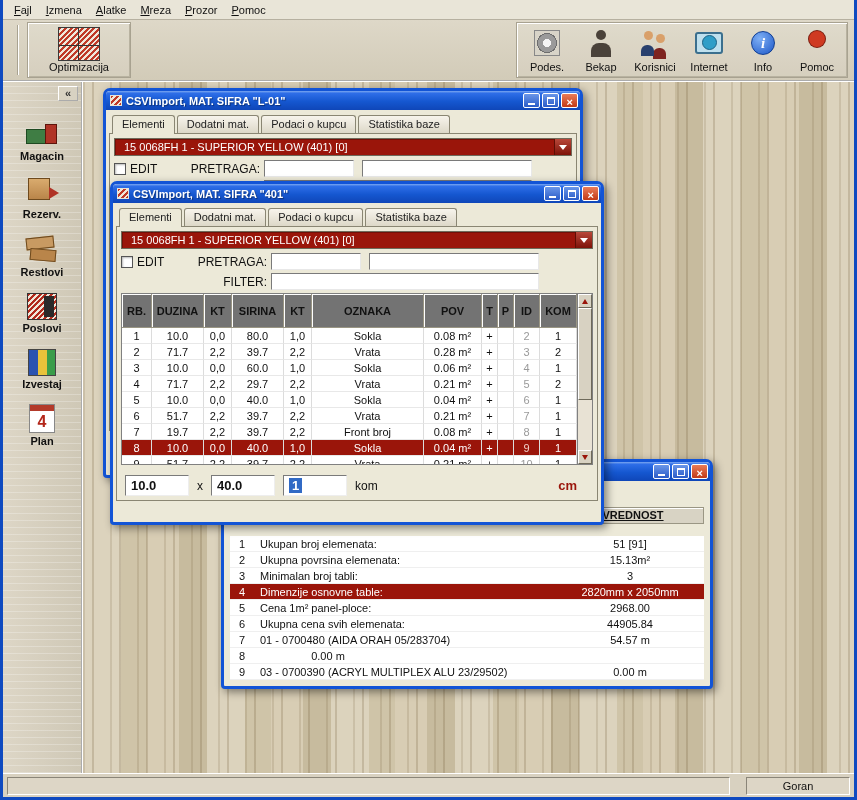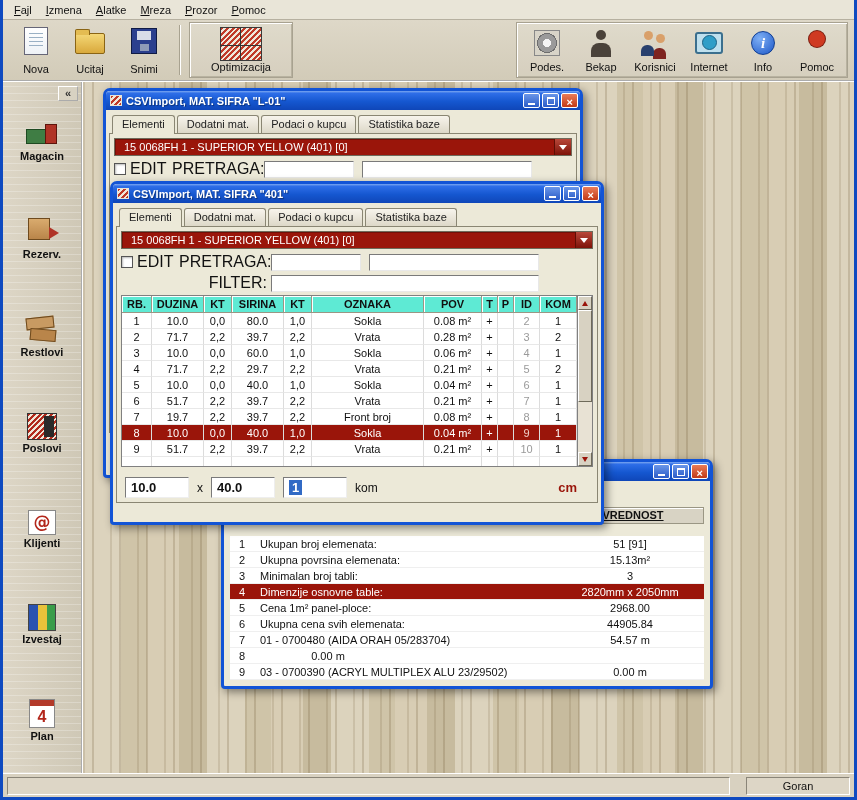--- a/index.html
+++ b/index.html
@@ -64,21 +64,21 @@
   .ic-pomoc{width:10px;height:10px;margin-top:4px;border-radius:50%;background:#fff;border:8px solid #cf3a22;box-shadow:0 0 0 1px #7a1e10,inset 0 0 0 1px #7a1e10;}
 
   
   .bodyrow{flex:1;display:flex;min-height:0;}
 
   
   .sidebar{width:80px;flex:0 0 80px;background:linear-gradient(90deg,#ddd6c6,#cfc8b6);border-right:2px groove #fff;position:relative;
     background-image:repeating-linear-gradient(0deg,rgba(255,255,255,.25) 0 1px,transparent 1px 7px),linear-gradient(90deg,#ddd6c6,#cfc8b6);}
   .collapse{position:absolute;top:4px;right:3px;width:20px;height:15px;background:#d8d2c2;border:1px outset #fff;
     font:bold 11px/13px "Liberation Sans",sans-serif;text-align:center;color:#333;}
-  .sitems{padding-top:34px;display:flex;flex-direction:column;align-items:center;gap:40px;}
+  .sitems{padding-top:34px;display:flex;flex-direction:column;align-items:center;}
   .sitem{width:72px;margin-bottom:12px;display:flex;flex-direction:column;align-items:center;cursor:default;}
   .slbl{font-size:11px;font-weight:bold;color:#111;margin-top:2px;}
   .sicon{width:36px;height:32px;display:block;position:relative;}
   .ic-magacin::before{content:"";position:absolute;left:2px;bottom:4px;width:22px;height:13px;background:#3f7d44;border:1px solid #1e4a22;}
   .ic-magacin::after{content:"";position:absolute;right:3px;bottom:4px;width:10px;height:18px;background:#b03326;border:1px solid #5e140c;}
   .ic-rezerv::before{content:"";position:absolute;left:4px;top:4px;width:20px;height:20px;background:linear-gradient(#d9ab6e,#b9854a);border:1px solid #6e4a1e;}
   .ic-rezerv::after{content:"";position:absolute;right:1px;bottom:7px;width:0;height:0;border-top:6px solid transparent;border-bottom:6px solid transparent;border-left:10px solid #b03326;}
   .ic-restlovi::before{content:"";position:absolute;left:2px;top:5px;width:26px;height:10px;background:#c89a62;border:1px solid #6e4a1e;transform:rotate(-6deg);}
   .ic-restlovi::after{content:"";position:absolute;left:6px;top:17px;width:24px;height:10px;background:#b9854a;border:1px solid #6e4a1e;transform:rotate(5deg);}
   .ic-poslovi{width:30px;height:27px;margin:3px auto 0;border:1px solid #333;
@@ -118,35 +118,35 @@
   .tabs{display:flex;padding:3px 2px 0 3px;position:relative;}
   .tab{font-size:11px;padding:2px 9px 3px;background:linear-gradient(#f7f4ec,#ddd8c8);border:1px solid #8a8673;border-bottom:none;border-radius:3px 3px 0 0;margin-right:2px;color:#222;}
   .tab.active{background:#ece9d8;padding-bottom:4px;margin-bottom:-1px;z-index:2;}
   .tabpage{border:1px solid #8a8673;padding:4px;background:#ece9d8;position:relative;}
 
   .combo{display:flex;height:18px;border:1px solid #6e6a5a;background:#9a150a;margin-bottom:4px;box-shadow:inset 1px 1px 0 rgba(0,0,0,.25);}
   .combo-txt{flex:1;color:#fff;font-size:11px;line-height:16px;padding:0 9px;white-space:nowrap;overflow:hidden;}
   .combo-btn{width:17px;background:linear-gradient(#b8483a,#7e1208);border-left:1px solid #5e0e04;display:flex;align-items:center;justify-content:center;}
   .tri-down{width:0;height:0;border-left:4px solid transparent;border-right:4px solid transparent;border-top:5px solid #fff;}
 
-  .frow{display:flex;align-items:center;margin-bottom:3px;gap:4px;font-size:16px;color:#111;}
+  .frow{display:flex;align-items:center;margin-bottom:3px;gap:4px;font-size:12px;color:#111;}
   .chk{width:12px;height:12px;background:#fff;border:1px solid #555;box-shadow:inset 1px 1px 2px #bbb;flex:0 0 12px;}
   .lbl-edit{width:38px;}
   .lbl-pret{width:88px;text-align:right;}
   .lbl-filter{width:146px;text-align:right;}
   .field{height:17px;background:#fff;border:1px solid;border-color:#7a7a7a #e8e8e8 #e8e8e8 #7a7a7a;display:inline-block;}
   .f1{width:90px;}
   .f2{width:170px;margin-left:4px;}
   .f3{width:268px;}
   .l01-rest{height:226px;border:1px solid #808080;background:#fff;margin-top:3px;}
 
   
   .gwrap{display:flex;border:1px solid #808080;background:#fff;height:172px;overflow:hidden;margin-top:2px;}
   .gmain{flex:1;overflow:hidden;}
-  .ghead{display:flex;height:17px;background:#5eead4;font-weight:bold;font-size:11px;color:#111;}
+  .ghead{display:flex;height:34px;background:#737373;font-weight:bold;font-size:11px;color:#111;}
   .ghead .gc{border-right:1px solid #9a9684;border-bottom:1px solid #9a9684;box-shadow:inset 1px 1px 0 #fff;}
   .gc{display:flex;align-items:center;justify-content:center;overflow:hidden;white-space:nowrap;}
   .grow{display:flex;height:16px;font-size:11px;background:#fff;color:#111;}
   .grow .gc{border-right:1px solid #dcdcdc;border-bottom:1px solid #e8e8e8;}
   .grow.sel{background:#9a150a;color:#fff;}
   .grow .c9{color:#9a9a9a;}
   .grow.sel .c9{color:#f0cfc8;}
   .c0{width:30px;}.c1{width:52px;}.c2{width:28px;}.c3{width:52px;}.c4{width:28px;}
   .c5{width:112px;}.c6{width:58px;}.c7{width:16px;}.c8{width:16px;}.c9{width:26px;}.c10{flex:1;}
 
@@ -191,34 +191,20 @@
   <div class="menubar">
     <span class="mi">Fajl</span>
     <span class="mi">Izmena</span>
     <span class="mi">Alatke</span>
     <span class="mi">Mreza</span>
     <span class="mi">Prozor</span>
     <span class="mi">Pomoc</span>
   </div>
 
   <div class="toolbar">
-    <div class="tgroup">
-      <div class="tbtn">
-        <span class="tbicon ic-nova"></span>
-        <span class="tlbl">Nova</span>
-      </div>
-      <div class="tbtn">
-        <span class="tbicon ic-ucitaj"></span>
-        <span class="tlbl">Ucitaj</span>
-      </div>
-      <div class="tbtn">
-        <span class="tbicon ic-snimi"></span>
-        <span class="tlbl">Snimi</span>
-      </div>
-    </div>
     <div class="tsep"></div>
     <div class="tgroup boxed">
       <div class="tbtn wide">
         <span class="tbicon ic-opt"></span>
         <span class="tlbl">Optimizacija</span>
       </div>
     </div>
     <div class="tspring"></div>
     <div class="tgroup boxed">
       <div class="tbtn">
@@ -261,24 +247,20 @@
           <span class="sicon ic-rezerv"></span>
           <span class="slbl">Rezerv.</span>
         </div>
         <div class="sitem">
           <span class="sicon ic-restlovi"></span>
           <span class="slbl">Restlovi</span>
         </div>
         <div class="sitem">
           <span class="sicon ic-poslovi"></span>
           <span class="slbl">Poslovi</span>
-        </div>
-        <div class="sitem">
-          <span class="sicon ic-klijenti"></span>
-          <span class="slbl">Klijenti</span>
         </div>
         <div class="sitem">
           <span class="sicon ic-izvestaj"></span>
           <span class="slbl">Izvestaj</span>
         </div>
         <div class="sitem">
           <span class="sicon ic-plan"></span>
           <span class="slbl">Plan</span>
         </div>
       </div>

